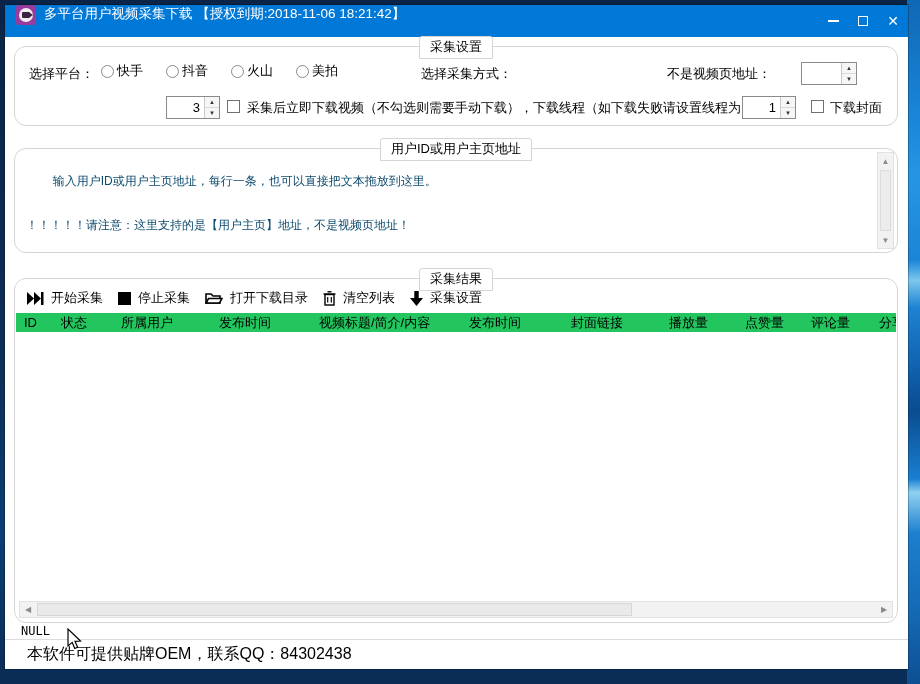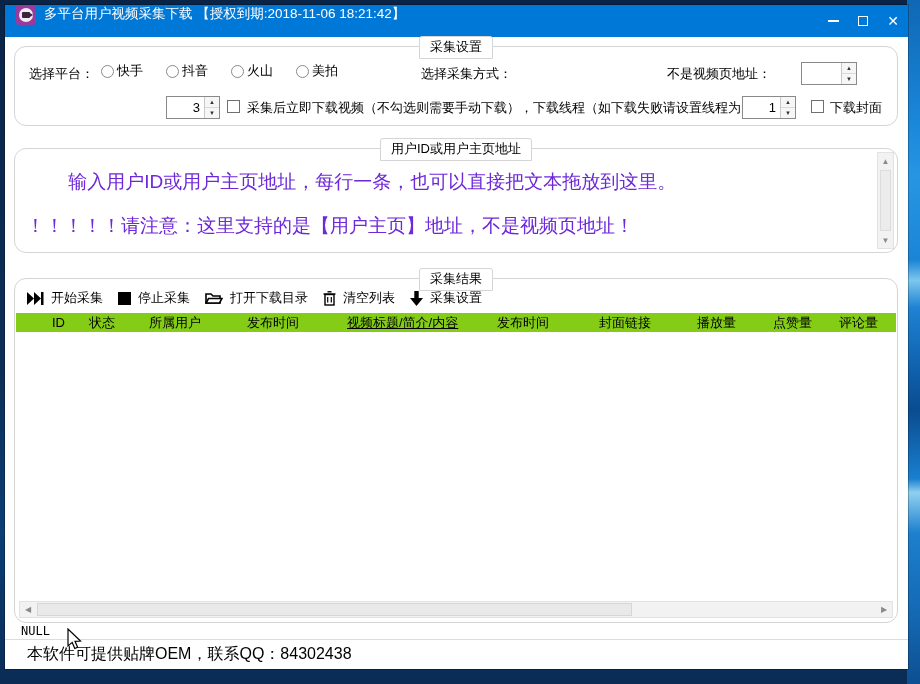--- a/index.html
+++ b/index.html
@@ -53,31 +53,31 @@
   .dropdown .dval { flex:1; padding-left:6px; font-size:13px; white-space:nowrap; }
   .dropdown .darrow { width:18px; height:17px; margin-right:2px; border:1px solid #c9c9c9; background:#fdfdfd; display:flex; align-items:center; justify-content:center; font-size:7px; color:#444; }
   
   .spinner { height:23px; border:1px solid #8a8a8a; background:#fff; display:flex; }
   .spinner .sval { flex:1; text-align:right; padding-right:4px; line-height:21px; font-size:13px; }
   .spinner .sarrows { width:15px; border-left:1px solid #c9c9c9; display:flex; flex-direction:column; }
   .spinner .sarrows span { flex:1; display:flex; align-items:center; justify-content:center; font-size:6px; color:#333; background:#f6f6f6; }
   .spinner .sarrows span:first-child { border-bottom:1px solid #d9d9d9; }
   
   .inputarea { position:absolute; inset:3px; overflow:hidden; }
-  .inputtext { position:absolute; left:8px; top:7px; right:28px; color:#6d28d9; font-size:19px; line-height:15px; white-space:pre-wrap; }
+  .inputtext { position:absolute; left:8px; top:7px; right:28px; color:#0c4a6e; font-size:12px; line-height:15px; white-space:pre-wrap; }
   .inputtext .ln2 { display:block; margin-top:14px; }
   .vscroll { position:absolute; right:3px; top:3px; bottom:3px; width:17px; background:#f2f2f2; border:1px solid #e2e2e2; display:flex; flex-direction:column; }
   .vs-arrow { height:16px; display:flex; align-items:center; justify-content:center; color:#8a8a8a; font-size:8px; flex:0 0 auto; }
   .vs-thumb { flex:1; margin:1px 2px; background:#ececec; border:1px solid #dcdcdc; }
   
   .toolbar { position:absolute; left:12px; top:7px; height:24px; display:flex; align-items:center; gap:15px; }
   .toolbtn { display:flex; align-items:center; gap:7px; cursor:default; white-space:nowrap; }
   .toolbtn svg { display:block; }
   
-  .thead { position:absolute; left:1px; right:1px; top:34px; height:19px; background:#84cc16; display:flex; overflow:hidden;padding-left:28px; }
+  .thead { position:absolute; left:1px; right:1px; top:34px; height:19px; background:#22c55e; display:flex; overflow:hidden; }
   .th { flex:0 0 auto; padding-left:8px; line-height:19px; font-size:13px; white-space:nowrap; overflow:hidden; }
   .tbody { position:absolute; left:1px; right:1px; top:53px; bottom:24px; background:#fff; }
   
   .hscroll { position:absolute; left:4px; right:4px; bottom:4px; height:17px; background:#f2f2f2; border:1px solid #e2e2e2; display:flex; align-items:stretch; }
   .hs-arrow { width:16px; display:flex; align-items:center; justify-content:center; color:#8a8a8a; font-size:8px; flex:0 0 auto; }
   .hs-track { flex:1; position:relative; }
   .hs-thumb { position:absolute; left:1px; top:1px; bottom:1px; width:595px; background:#e9e9e9; border:1px solid #d6d6d6; }
   
   .statusline { position:absolute; left:16px; top:619px; font-family:"DejaVu Sans Mono","Liberation Mono",monospace; font-size:12px; color:#000; }
   .footer { position:absolute; left:0; right:0; bottom:0; height:30px; background:#fff; border-top:1px solid #dcdcdc; display:flex; align-items:center; }
@@ -225,21 +225,21 @@
         </svg>
         <span>采集设置</span>
       </span>
     </div>
 
     <div class="thead">
       <span class="th" style="width:37px;">ID</span>
       <span class="th" style="width:60px;">状态</span>
       <span class="th" style="width:98px;">所属用户</span>
       <span class="th" style="width:100px;">发布时间</span>
-      <span class="th" style="width:150px;text-decoration:underline;">视频标题/简介/内容</span>
+      <span class="th" style="width:150px;">视频标题/简介/内容</span>
       <span class="th" style="width:102px;">发布时间</span>
       <span class="th" style="width:98px;">封面链接</span>
       <span class="th" style="width:76px;">播放量</span>
       <span class="th" style="width:66px;">点赞量</span>
       <span class="th" style="width:68px;">评论量</span>
       <span class="th" style="width:90px;">分享量</span>
     </div>
 
     <div class="tbody"></div>
 

